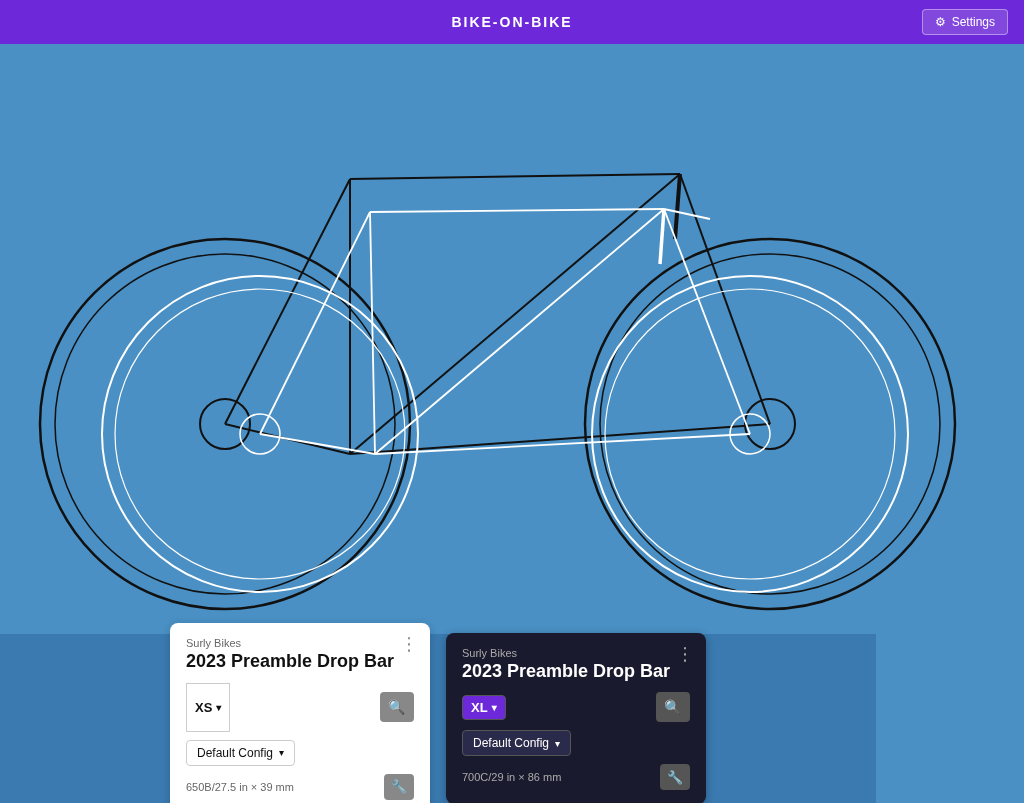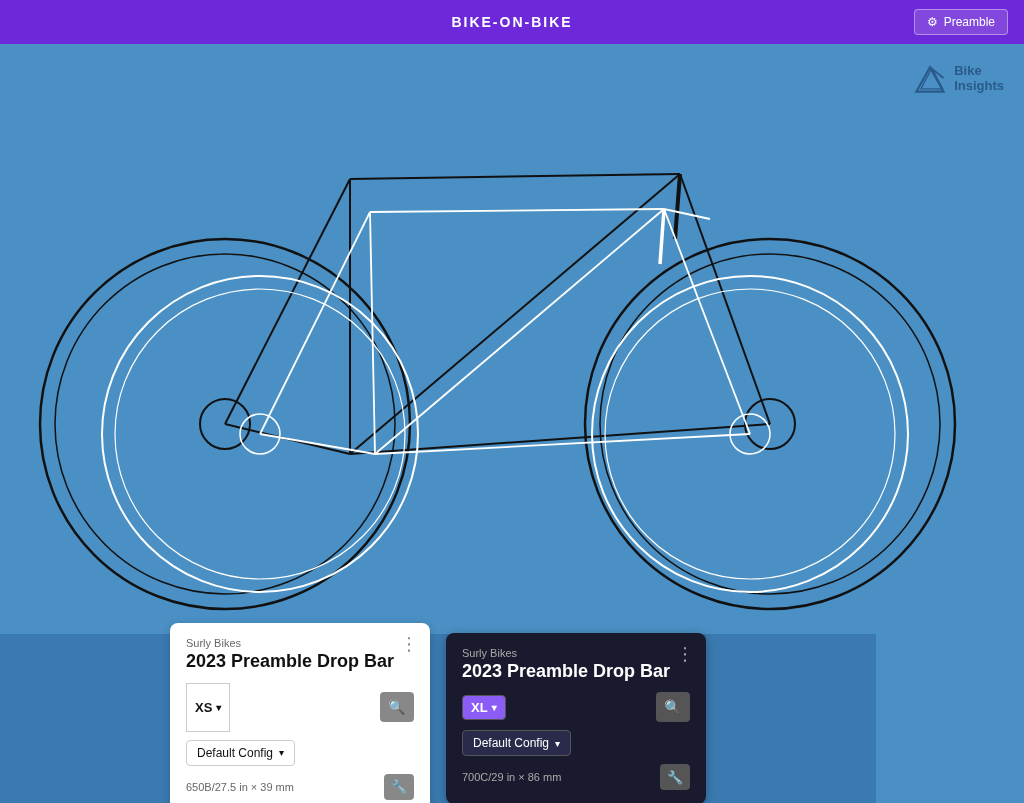--- a/index.html
+++ b/index.html
@@ -165,21 +165,21 @@
       padding: 16px 8px;
       font-size: 13px;
       font-weight: 600;
       cursor: pointer;
       display: flex;
       align-items: center;
       gap: 4px;
       color: #111;
     }
     .size-dropdown-dark {
-      background: #8b5cf6;
+      background: #6d28d9;
       border: 1px solid #555;
       border-radius: 4px;
       padding: 4px 8px;
       font-size: 13px;
       font-weight: 600;
       cursor: pointer;
       display: flex;
       align-items: center;
       gap: 4px;
       color: white;
@@ -282,37 +282,26 @@
 
     .chevron { font-size: 10px; }
   </style>
 </head>
 <body>
 
 <div class="header">
   <span class="header-title">BIKE-ON-BIKE</span>
   <button class="settings-btn">
     <span>⚙</span>
-    <span>Preamble</span>
+    <span>Settings</span>
   </button>
 </div>
 
 <div class="canvas-area">
 
-  <div class="bike-insights-logo">
-    <svg class="logo-icon" viewBox="0 0 40 40" fill="none" xmlns="http://www.w3.org/2000/svg">
-      <polygon points="5,35 20,8 35,35" stroke="#2a5a8a" stroke-width="2.5" fill="none"></polygon>
-      <polygon points="8,35 20,12 32,35" stroke="#2a5a8a" stroke-width="1.5" fill="none" transform="translate(2,-3)"></polygon>
-      <line x1="20" y1="8" x2="35" y2="20" stroke="#2a5a8a" stroke-width="2"></line>
-    </svg>
-    <div>
-      <div style="font-size:13px;font-weight:700;color:#2a5a8a;">Bike</div>
-      <div style="font-size:13px;font-weight:700;color:#2a5a8a;">Insights</div>
-    </div>
-  </div>
 
   <svg class="bike-svg" viewBox="0 0 1000 550" xmlns="http://www.w3.org/2000/svg">
 
     <circle cx="215" cy="360" r="185" stroke="#111" stroke-width="2.5" fill="none"></circle>
     <circle cx="215" cy="360" r="170" stroke="#111" stroke-width="1.5" fill="none"></circle>
     <circle cx="215" cy="360" r="25" stroke="#111" stroke-width="2" fill="none"></circle>
 
     <circle cx="760" cy="360" r="185" stroke="#111" stroke-width="2.5" fill="none"></circle>
     <circle cx="760" cy="360" r="170" stroke="#111" stroke-width="1.5" fill="none"></circle>
     <circle cx="760" cy="360" r="25" stroke="#111" stroke-width="2" fill="none"></circle>

